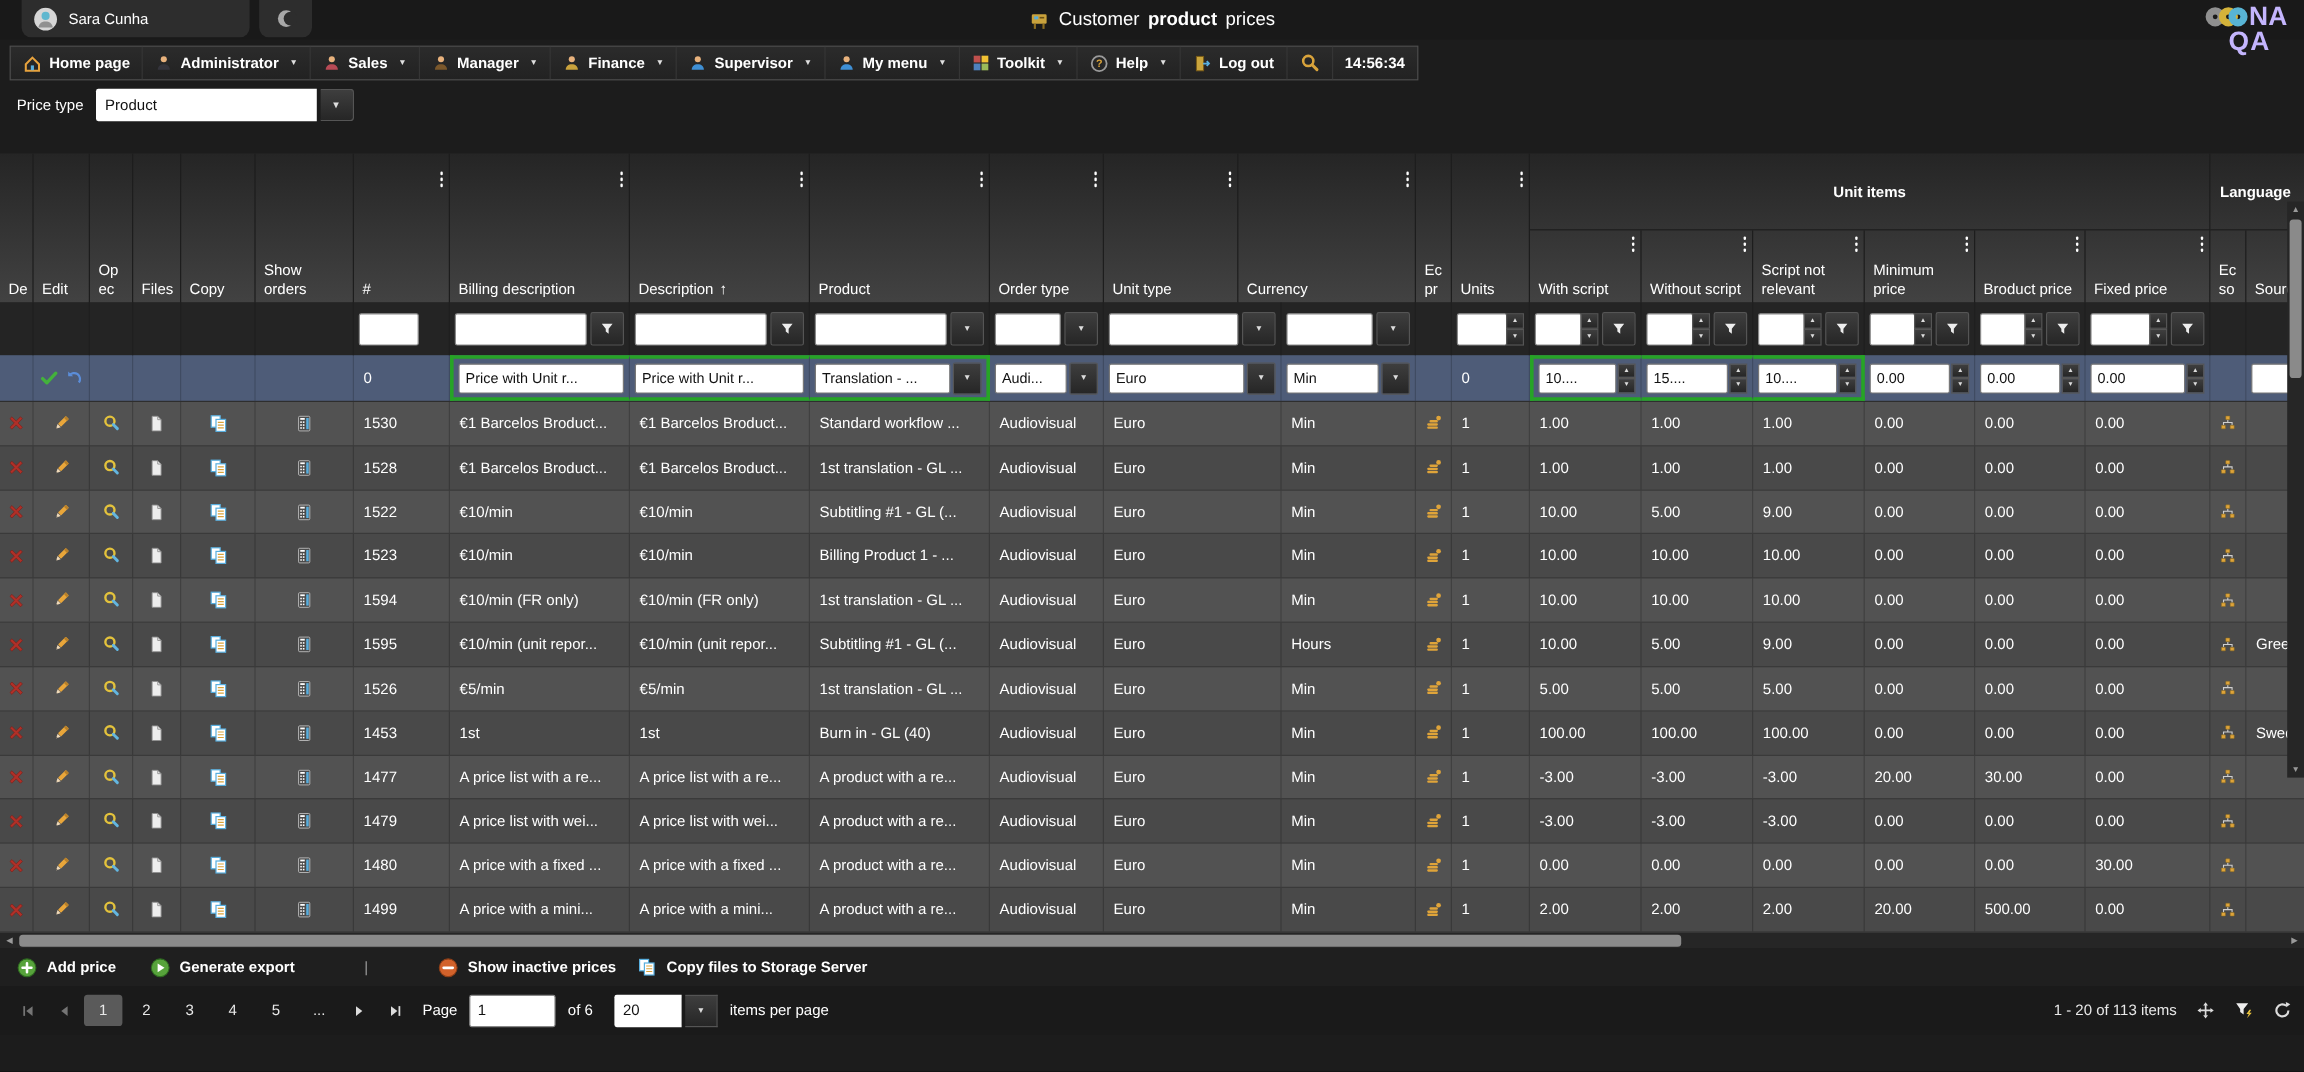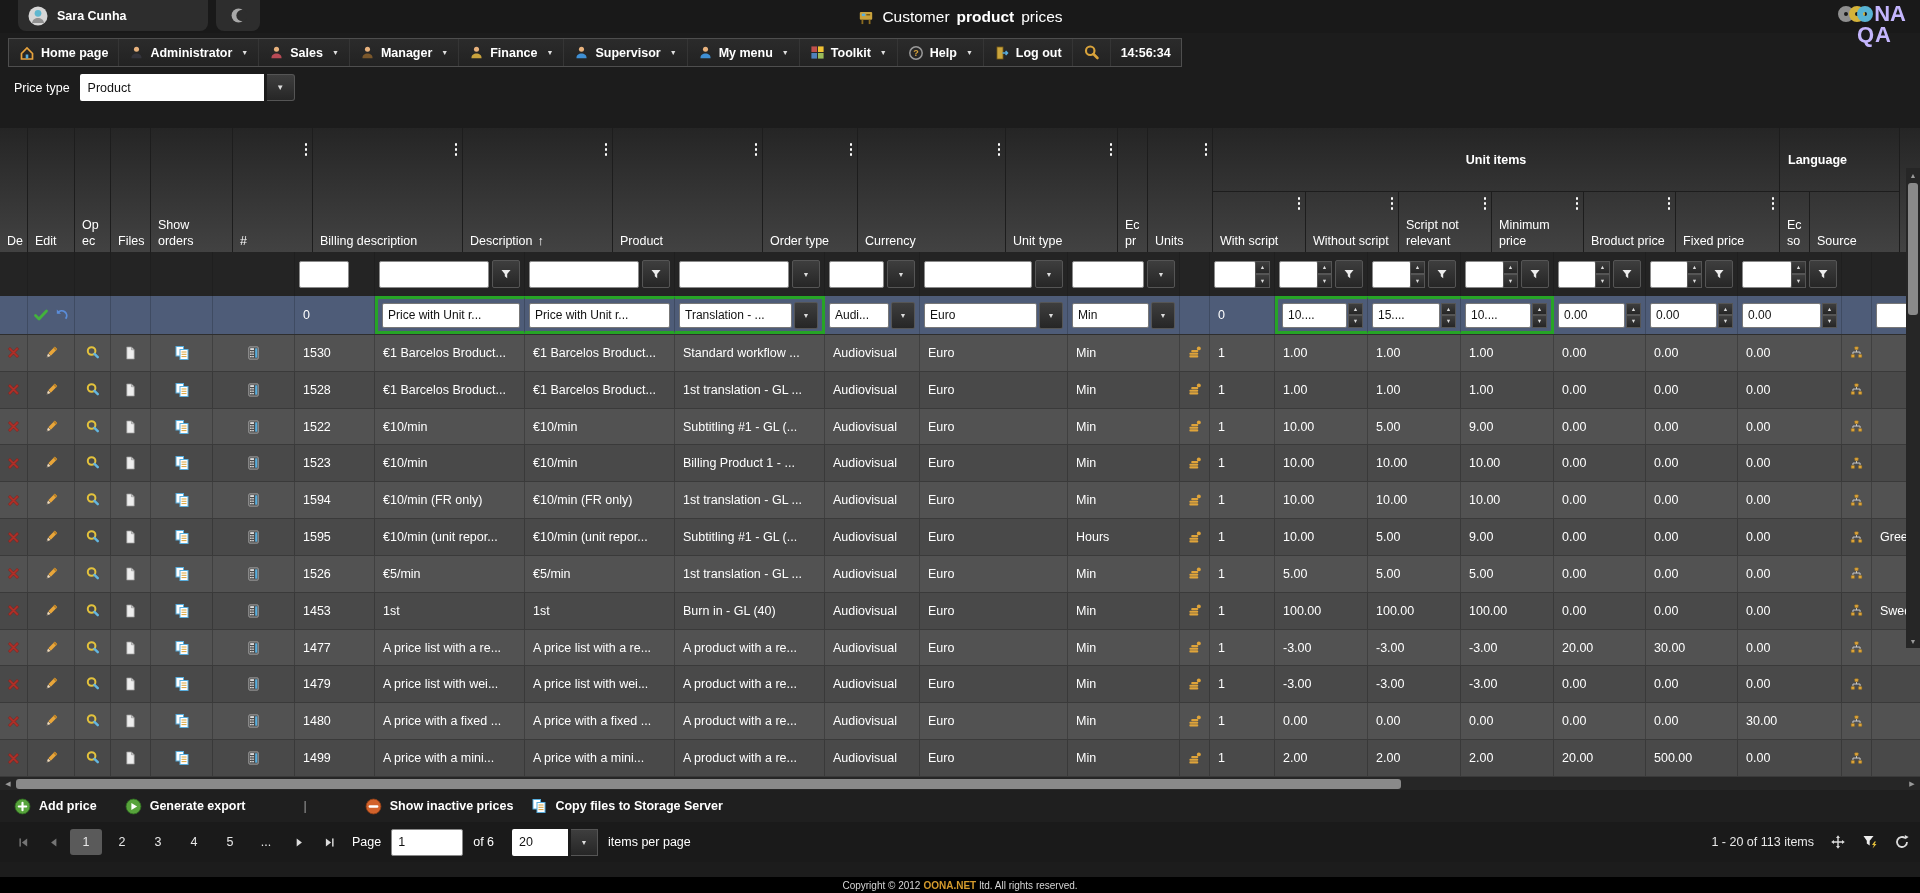--- a/index.html
+++ b/index.html
@@ -4,21 +4,21 @@
 <style>
   html,body{margin:0;padding:0;background:#101010;}
   .page{position:relative;width:1920px;height:893px;overflow:hidden;background:#1c1c1c;
         font-family:"Liberation Sans",sans-serif;color:#fff;}
   .ic{display:inline-flex;align-items:center;justify-content:center;line-height:0;}
 
   
   .topbar{position:absolute;top:0;left:0;right:0;height:33px;background:#191919;}
   .user-chip{position:absolute;left:18px;top:0;height:31px;width:190px;background:#2d2d2d;
              border-radius:0 0 8px 8px;display:flex;align-items:center;gap:9px;padding:0 10px;box-sizing:border-box;}
-  .user-name{font-weight:bold;font-size:12.5px;}
+  .user-name{font-weight:normal;font-size:12.5px;}
   .moon-chip{position:absolute;left:216px;top:0;height:31px;width:44px;background:#2d2d2d;
              border-radius:0 0 8px 8px;display:flex;align-items:center;justify-content:center;}
   .page-title{position:absolute;left:0;right:0;top:0;height:33px;display:flex;align-items:center;
               justify-content:center;gap:7px;font-size:15.5px;}
   .page-title b{font-weight:bold;}
   .logo{position:absolute;right:14px;top:3px;color:#c4b5fd;font-weight:bold;}
   .logo .row1{display:flex;align-items:center;justify-content:flex-end;font-size:22px;line-height:1;}
   .ring{width:16px;height:16px;border-radius:50%;box-sizing:border-box;display:inline-block;}
   .r1{border:6px solid #8f8f8f;}
   .r2{border:6px solid #d4b33a;margin-left:-5px;}
@@ -308,20 +308,23 @@
         </div>
         <div class="hcell" style="width: 47px;">
           <span class="lbl">Edit</span>
         </div>
         <div class="hcell" style="width: 36px;">
           <span class="lbl">Op ec</span>
         </div>
         <div class="hcell" style="width: 40px;">
           <span class="lbl">Files</span>
         </div>
+        <div class="hcell" style="width: 62px;">
+          <span class="lbl">Copy</span>
+        </div>
         <div class="hcell" style="width: 82px;">
           <span class="lbl">Show orders</span>
         </div>
         <div class="hcell" style="width: 80px;">
           <span class="lbl">#</span>
           <span class="dots">
             <i></i>
             <i></i>
             <i></i>
           </span>
@@ -351,30 +354,30 @@
           </span>
         </div>
         <div class="hcell" style="width: 95px;">
           <span class="lbl">Order type</span>
           <span class="dots">
             <i></i>
             <i></i>
             <i></i>
           </span>
         </div>
+        <div class="hcell" style="width: 112px;">
+          <span class="lbl">Unit type</span>
+          <span class="dots">
+            <i></i>
+            <i></i>
+            <i></i>
+          </span>
+        </div>
         <div class="hcell" style="width: 148px;">
           <span class="lbl">Currency</span>
-          <span class="dots">
-            <i></i>
-            <i></i>
-            <i></i>
-          </span>
-        </div>
-        <div class="hcell" style="width: 112px;">
-          <span class="lbl">Unit type</span>
           <span class="dots">
             <i></i>
             <i></i>
             <i></i>
           </span>
         </div>
         <div class="hcell" style="width: 30px;">
           <span class="lbl">Ec pr</span>
         </div>
         <div class="hcell" style="width: 65px;">
@@ -2089,18 +2092,13 @@
         </span>
       <span class="ic" id="i-refresh">
           <svg width="16" height="16" viewBox="0 0 16 16">
             <path d="M13 8a5 5 0 1 1-1.8-3.85" fill="none" stroke="#dcdcdc" stroke-width="1.8"></path>
             <path d="M10.8 1 14.6 2.9 11.2 5.3Z" fill="#dcdcdc"></path>
           </svg>
         </span>
     </div>
   </div>
 
-  <div class="footer">
-    <span>Copyright © 2012 </span>
-    <span class="brand">OONA.NET</span>
-    <span> ltd. All rights reserved.</span>
-  </div>
 </div>
 
 </body></html>

